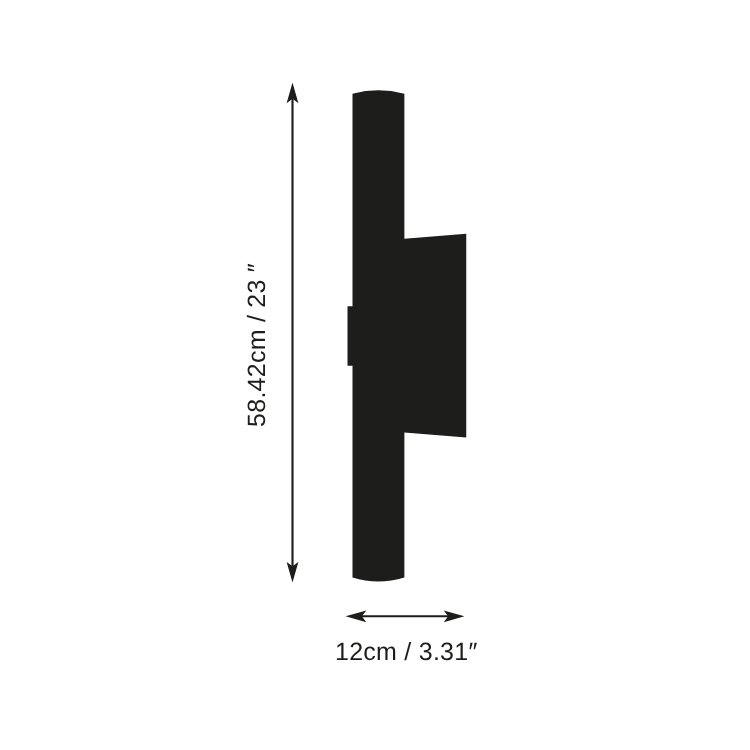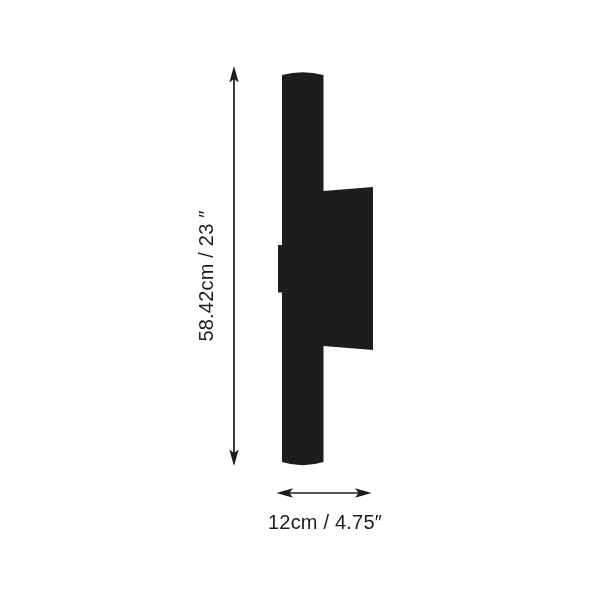--- a/index.html
+++ b/index.html
@@ -68,15 +68,15 @@
 
     <g>
       <line x1="288" y1="493" x2="360" y2="493" stroke-width="1.7" stroke="#1d1d1b"></line>
       <polygon points="276.5,493 293,488.3 289.5,493 293,497.7" fill="#1d1d1b"></polygon>
       <polygon points="371.5,493 355,488.3 358.5,493 355,497.7" fill="#1d1d1b"></polygon>
     </g>
   </svg>
 
   <div class="dim-label height-label">58.42cm / 23 ″</div>
 
-  <div class="dim-label width-label">12cm / 4.75″</div>
+  <div class="dim-label width-label">12cm / 3.31″</div>
 
 </div>
 
 </body></html>

